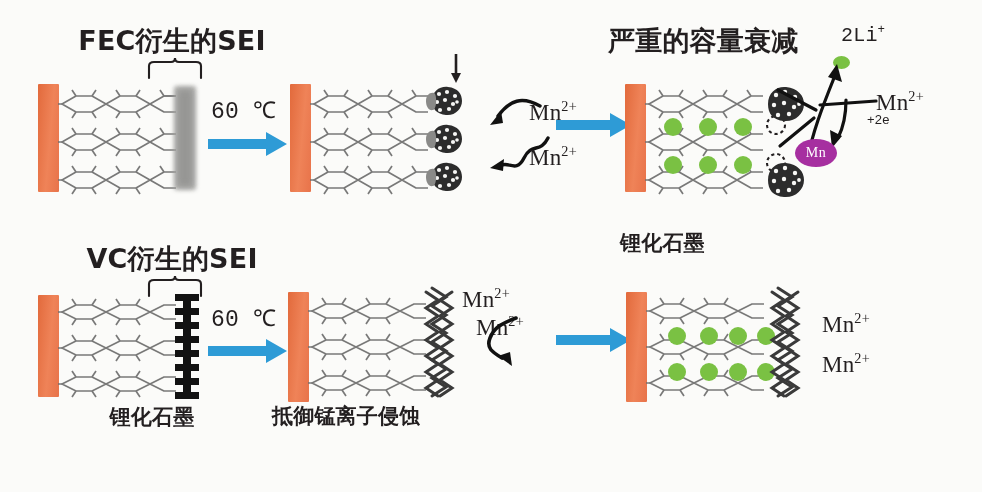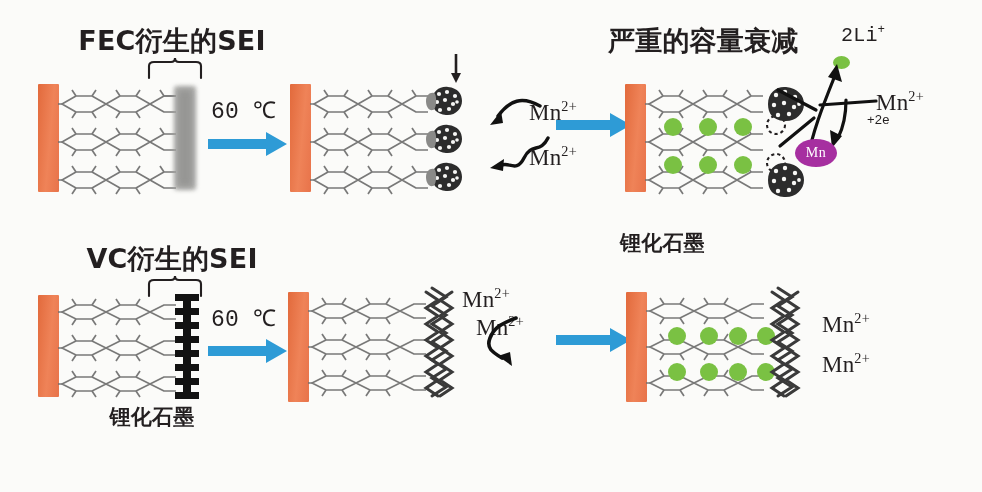--- a/index.html
+++ b/index.html
@@ -481,20 +481,21 @@
   <div class="lbl t-mn" style="left:462px; top:286px;"><span>Mn</span><span class="sup">2+</span></div>
   <div class="lbl t-mn" style="left:476px; top:314px;"><span>Mn</span><span class="sup">2+</span></div>
 
   <div class="curve" style="left:448px; top:312px;">
     <svg width="90" height="60" viewBox="0 0 90 60">
       <path d="M68,6 C52,12 46,16 42,26 C38,36 44,40 54,46" fill="none" stroke="#111" stroke-width="3.6" stroke-linecap="round"></path>
       <path d="M64,54 L50,44 L62,40 Z" fill="#111"></path>
     </svg>
   </div>
 
+  <div class="lbl cn t-cap" style="left:272px; top:405px;">抵御锰离子侵蚀</div>
 
   <div class="bigarrow" style="left:556px; top:327px;">
     <svg width="76" height="26" viewBox="0 0 76 26">
       <path d="M0,8 L54,8 L54,1 L75,13 L54,25 L54,18 L0,18 Z" fill="#2e9bd6"></path>
     </svg>
   </div>
 
   <div class="electrode" style="left:626px; top:292px; width:21px; height:110px;
               background:linear-gradient(95deg,#e26a3c 0%,#ef8358 55%,#e8734a 100%);"></div>
 

